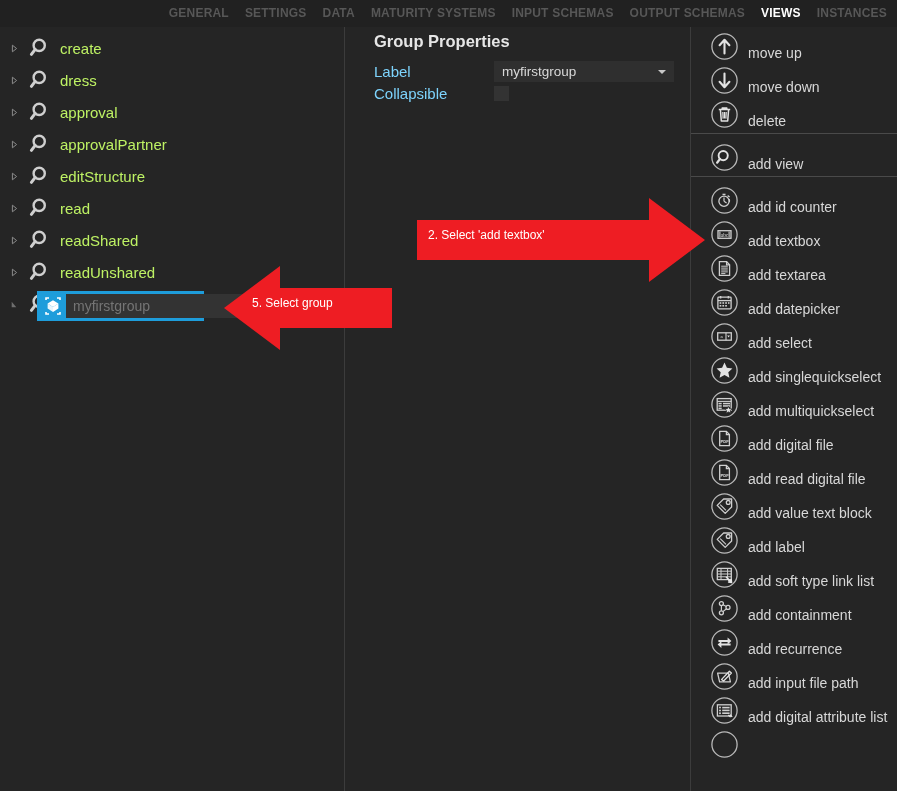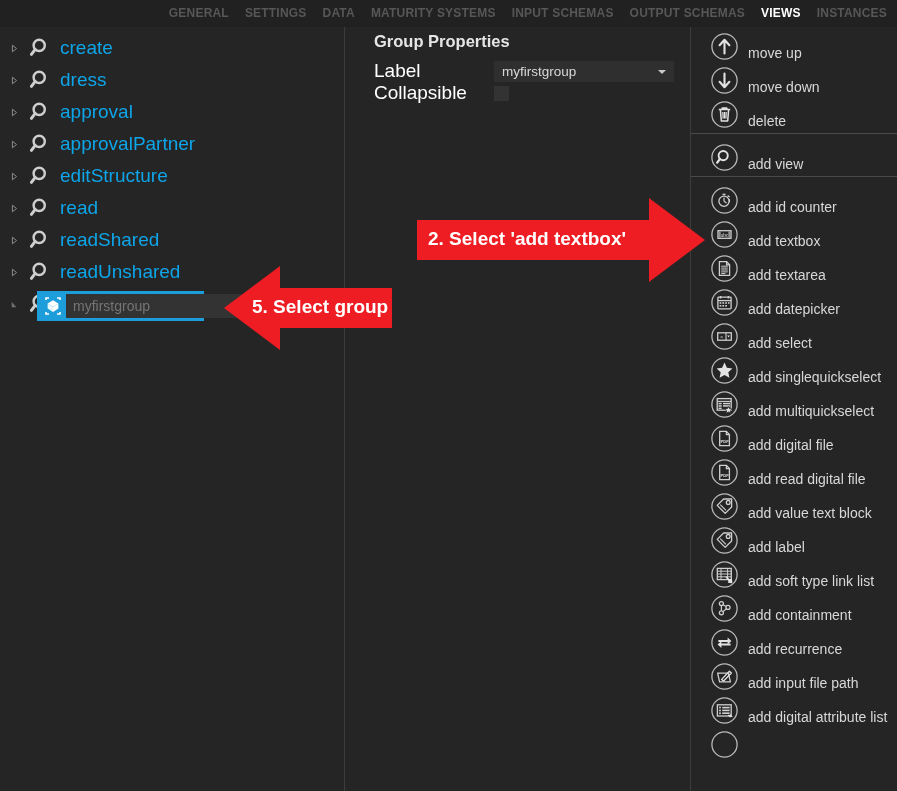--- a/index.html
+++ b/index.html
@@ -70,22 +70,22 @@
     display: flex; align-items: center; justify-content: center;
   }
   .twisty svg { display: block; }
   .tree-icon {
     width: 30px; height: 30px;
     flex: 0 0 30px;
     display: flex; align-items: center; justify-content: center;
     margin-left: 1px;
   }
   .tree-label {
-    color: #0ea5e9;
-    font-size: 19px;
+    color: #bef264;
+    font-size: 15px;
     margin-left: 7px;
     white-space: nowrap;
   }
 
   
   .group-row {
     position: absolute;
     left: 37px; top: 291px;
     width: 167px; height: 30px;
     background: #1e9ddb;
@@ -132,22 +132,22 @@
     position: absolute;
     left: 17px;
     height: 22px;
     display: flex;
     align-items: center;
     width: 312px;
   }
   #prop-label-row     { top: 33px; }
   #prop-collapse-row  { top: 55px; }
   .prop-name {
-    color: #ffffff;
-    font-size: 19px;
+    color: #7dd3fc;
+    font-size: 15px;
     width: 120px;
     flex: 0 0 120px;
   }
   .prop-select {
     position: relative;
     width: 180px; height: 21px;
     background: #2f2f2f;
     display: flex;
     align-items: center;
     padding-left: 8px;
@@ -202,22 +202,22 @@
   }
 
   
   .anno { position: absolute; }
   #anno-1 { left: 224px; top: 264px; width: 168px; height: 88px; }
   #anno-2 { left: 417px; top: 196px; width: 288px; height: 88px; }
   .anno svg { display: block; }
   .anno-text {
     position: absolute;
     color: #ffffff;
-    font-size: 19px;
-    font-weight: bold;
+    font-size: 12px;
+    font-weight: normal;
     white-space: nowrap;
   }
   #anno-1-text { left: 252px; top: 296px; }
   #anno-2-text { left: 428px; top: 228px; }
 </style>
 </head>
 <body>
 
 <div id="app">
 

